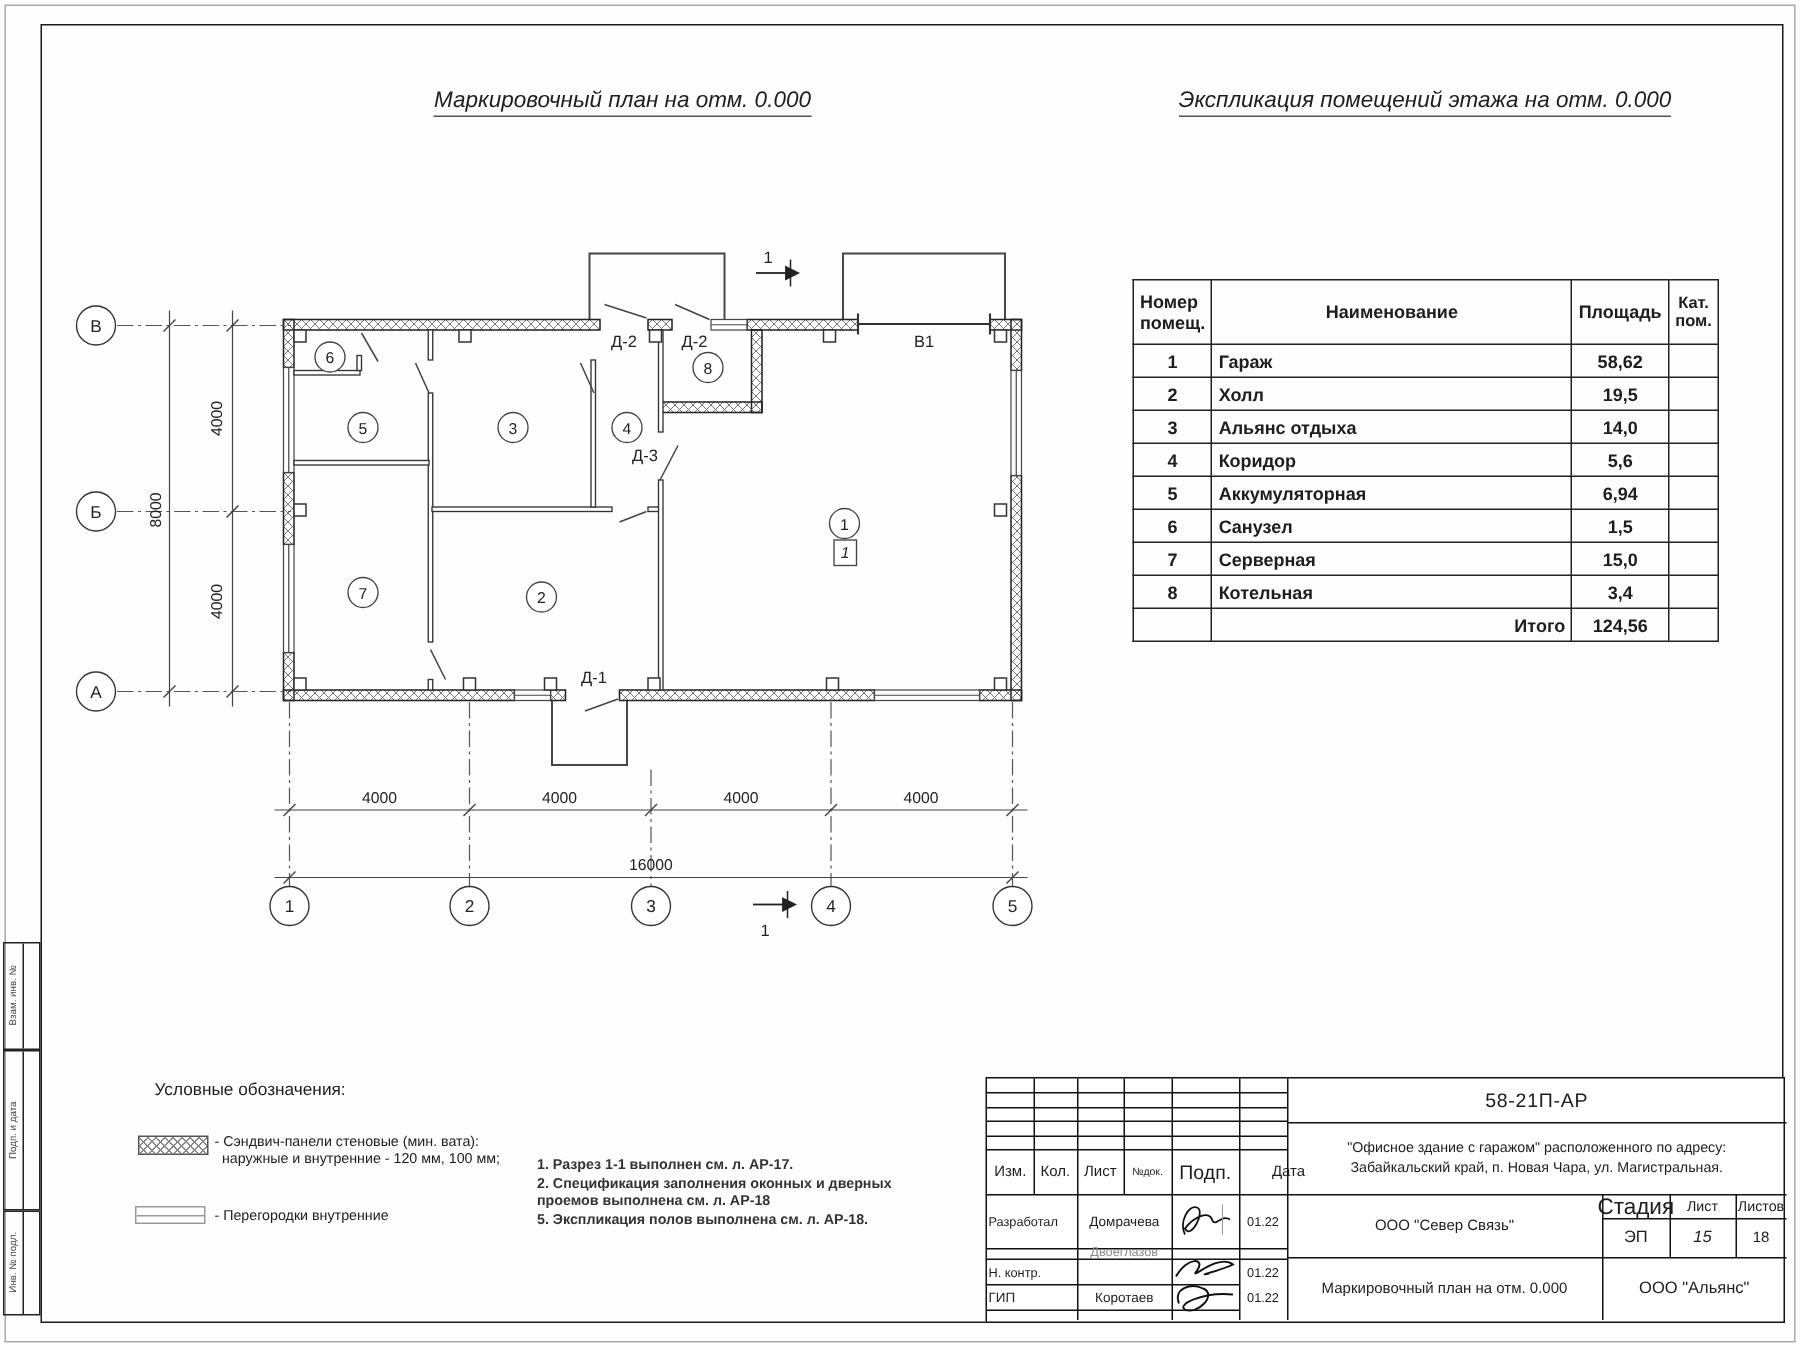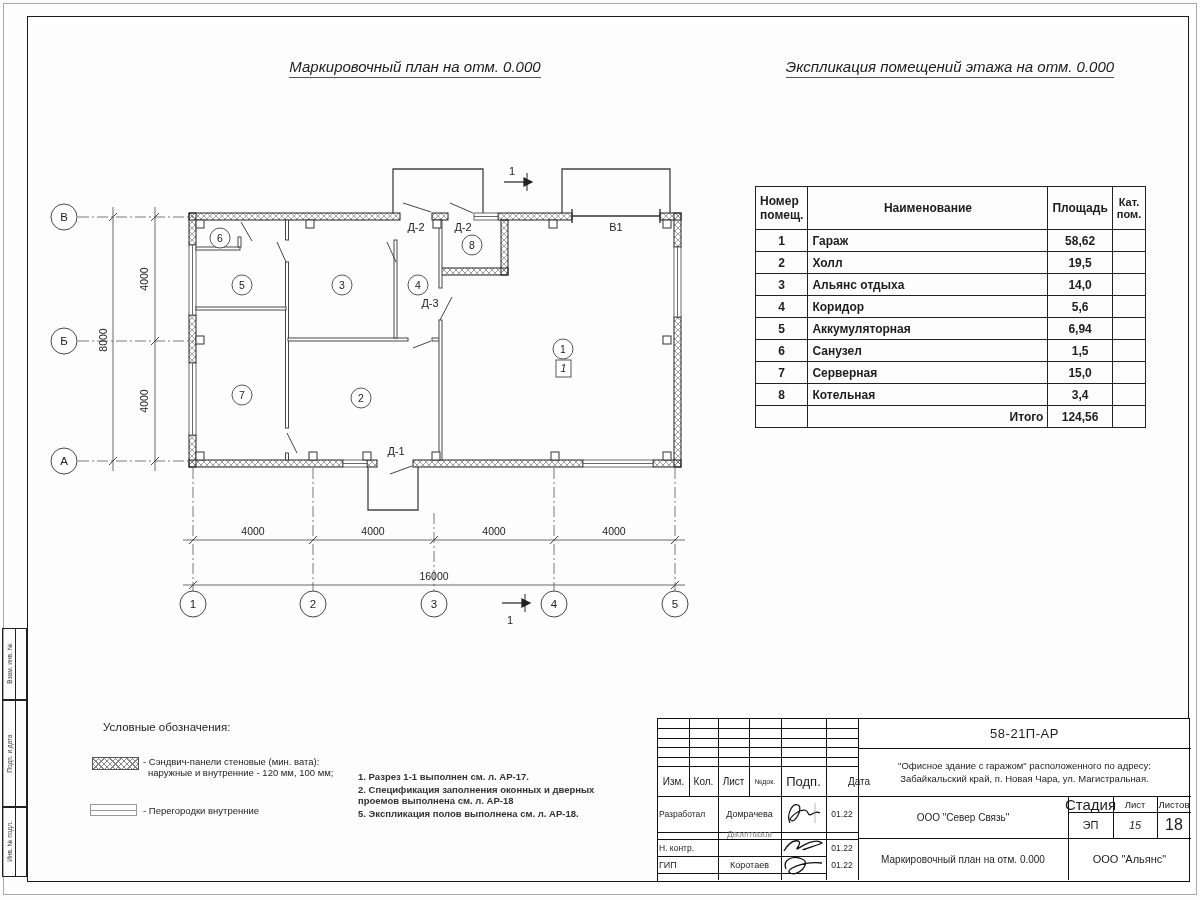--- a/index.html
+++ b/index.html
@@ -394,21 +394,21 @@
     <div class="cell" style="left:200px;top:29px;width:333px;height:48px;font-size:9.5px;flex-direction:column;line-height:13px;">
       <div>"Офисное здание с гаражом" расположенного по адресу:</div>
       <div>Забайкальский край, п. Новая Чара, ул. Магистральная.</div>
     </div>
     <div class="cell" style="left:200px;top:77px;width:210px;height:42px;font-size:10px;">ООО "Север Связь"</div>
     <div class="cell" style="left:410px;top:77px;width:45px;height:16px;font-size:15px;">Стадия</div>
     <div class="cell" style="left:455px;top:77px;width:44px;height:16px;font-size:9.5px;">Лист</div>
     <div class="cell" style="left:499px;top:77px;width:34px;height:16px;font-size:9.5px;">Листов</div>
     <div class="cell" style="left:410px;top:93px;width:45px;height:26px;font-size:11px;">ЭП</div>
     <div class="cell" style="left:455px;top:93px;width:44px;height:26px;font-size:11px;font-style:italic;">15</div>
-    <div class="cell" style="left:499px;top:93px;width:34px;height:26px;font-size:16px;">18</div>
+    <div class="cell" style="left:499px;top:93px;width:34px;height:26px;font-size:10px;">18</div>
     <div class="cell" style="left:200px;top:119px;width:210px;height:42px;font-size:10px;">Маркировочный план на отм. 0.000</div>
     <div class="cell" style="left:410px;top:119px;width:123px;height:42px;font-size:11px;">ООО "Альянс"</div>
   </div>
 
   <div class="sbox" style="top:628px;height:72px;">
     <div class="div"></div>
       <div class="rot">Взам. инв. №</div>
   </div>
   <div class="sbox" style="top:700px;height:107px;">
     <div class="div"></div>

